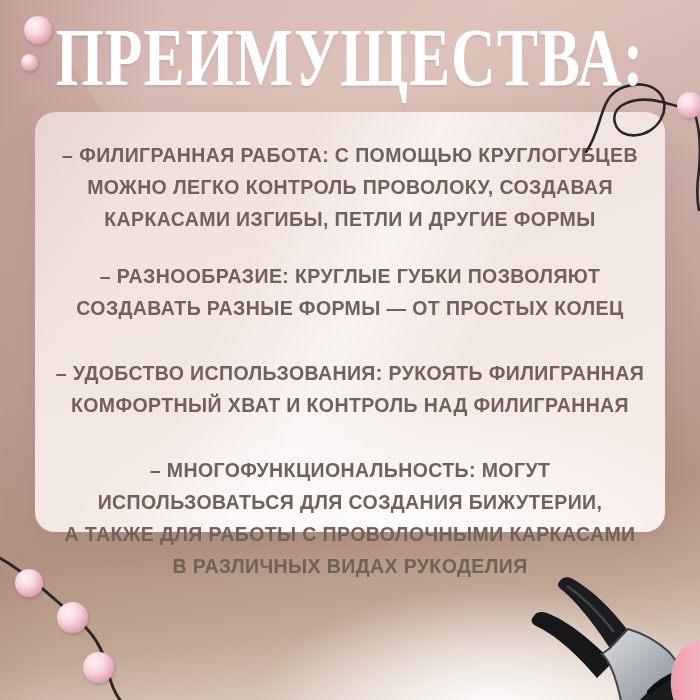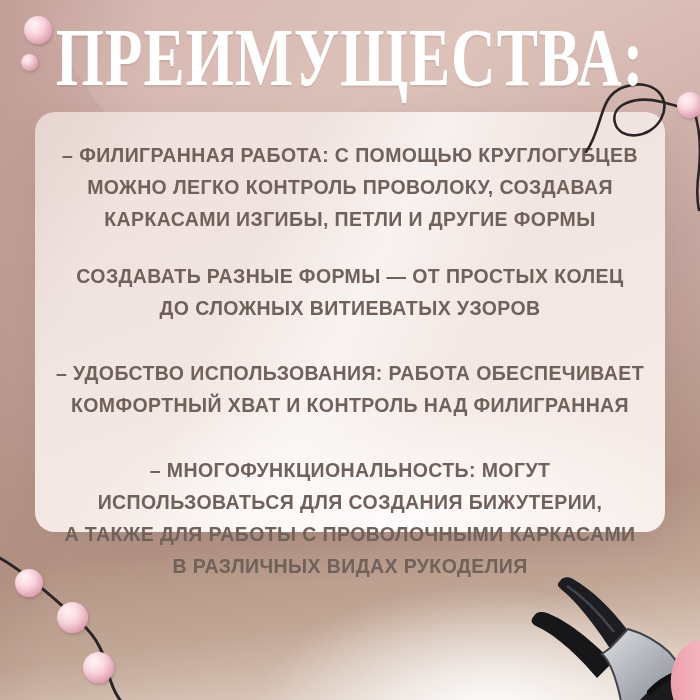--- a/index.html
+++ b/index.html
@@ -79,25 +79,25 @@
   <div class="title">ПРЕИМУЩЕСТВА:</div>
 
   <div class="card">
     <div class="card-content">
       <p class="para first-gap">
         <span class="line">– ФИЛИГРАННАЯ РАБОТА: С ПОМОЩЬЮ КРУГЛОГУБЦЕВ</span>
         <span class="line">МОЖНО ЛЕГКО КОНТРОЛЬ ПРОВОЛОКУ, СОЗДАВАЯ</span>
         <span class="line">КАРКАСАМИ ИЗГИБЫ, ПЕТЛИ И ДРУГИЕ ФОРМЫ</span>
       </p>
       <p class="para">
+        <span class="line">– РАЗНООБРАЗИЕ: КРУГЛЫЕ ГУБКИ ПОЗВОЛЯЮТ</span>
         <span class="line">СОЗДАВАТЬ РАЗНЫЕ ФОРМЫ — ОТ ПРОСТЫХ КОЛЕЦ</span>
-        <span class="line">ДО СЛОЖНЫХ ВИТИЕВАТЫХ УЗОРОВ</span>
       </p>
       <p class="para">
-        <span class="line">– УДОБСТВО ИСПОЛЬЗОВАНИЯ: РАБОТА ОБЕСПЕЧИВАЕТ</span>
+        <span class="line">– УДОБСТВО ИСПОЛЬЗОВАНИЯ: РУКОЯТЬ ФИЛИГРАННАЯ</span>
         <span class="line">КОМФОРТНЫЙ ХВАТ И КОНТРОЛЬ НАД ФИЛИГРАННАЯ</span>
       </p>
       <p class="para">
         <span class="line">– МНОГОФУНКЦИОНАЛЬНОСТЬ: МОГУТ</span>
         <span class="line">ИСПОЛЬЗОВАТЬСЯ ДЛЯ СОЗДАНИЯ БИЖУТЕРИИ,</span>
         <span class="line">А ТАКЖЕ ДЛЯ РАБОТЫ С ПРОВОЛОЧНЫМИ КАРКАСАМИ</span>
         <span class="line">В РАЗЛИЧНЫХ ВИДАХ РУКОДЕЛИЯ</span>
       </p>
     </div>
   </div>

